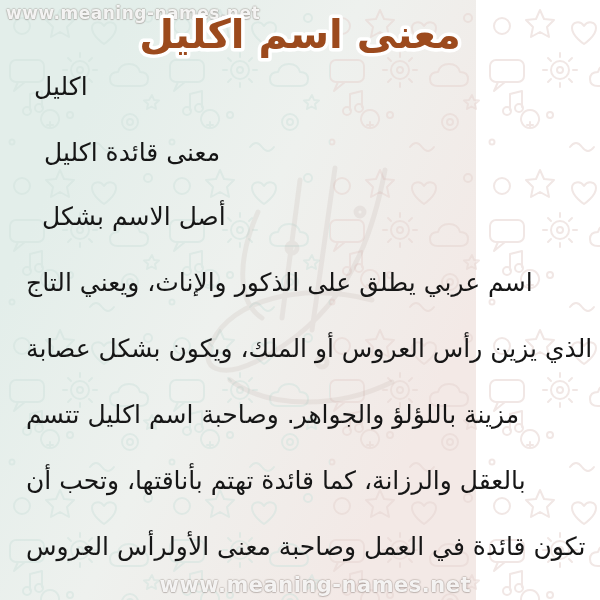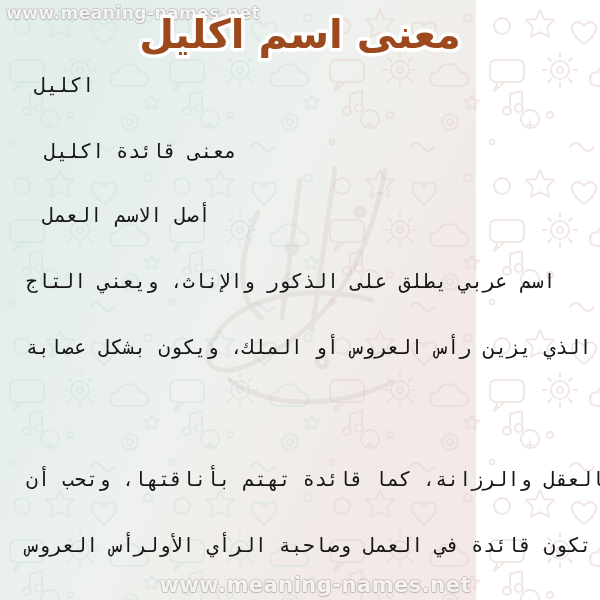--- a/index.html
+++ b/index.html
@@ -22,21 +22,21 @@
   .calli-layer{z-index:2;}
   .wm{position:absolute;z-index:3;color:rgba(255,255,255,.88);font-weight:bold;letter-spacing:.5px;
     text-shadow:0 1px 1px rgba(135,125,120,.45),0 -1px 1px rgba(135,125,120,.28),1px 0 1px rgba(135,125,120,.28),-1px 0 1px rgba(135,125,120,.28);}
   .wm-top{left:6px;top:3px;font-size:17px;}
   .wm-bottom{right:5px;bottom:3px;font-size:21px;}
   .title-svg{position:absolute;left:0;top:2px;z-index:5;}
   .title-text{font-family:"DejaVu Sans",sans-serif;font-weight:bold;font-size:40px;
     fill:var(--c-title);stroke:var(--c-title_outline);stroke-width:7px;
     stroke-linejoin:round;paint-order:stroke fill;}
   .arabic{position:absolute;z-index:6;direction:rtl;white-space:nowrap;
-    color:var(--c-text);font-size:20px;line-height:34px;font-family:Liberation Mono, monospace;}
+    color:var(--c-text);font-size:25px;line-height:34px;}
   .name-line{left:34px;top:70px;}
   .meaning-line{left:44px;top:136px;}
   .origin-line{left:42px;top:200px;}
   .bl-0{left:26px;top:266px;}
   .bl-1{left:26px;top:332px;}
   .bl-2{left:26px;top:398px;}
   .bl-3{left:26px;top:464px;}
   .bl-4{left:26px;top:530px;}
 </style>
 </head>
@@ -94,20 +94,21 @@
 
   <div class="wm wm-top">www.meaning-names.net</div>
   <div class="wm wm-bottom">www.meaning-names.net</div>
 
   <svg class="title-svg" width="600" height="68" viewBox="0 0 600 68">
     <text class="title-text" x="300" y="46" text-anchor="middle" direction="rtl">معنى اسم اكليل</text>
   </svg>
 
   <div class="arabic name-line">اكليل</div>
   <div class="arabic meaning-line">معنى قائدة اكليل</div>
-  <div class="arabic origin-line">أصل الاسم العمل</div>
+  <div class="arabic origin-line">أصل الاسم بشكل</div>
 
   <div class="arabic bl-0">اسم عربي يطلق على الذكور والإناث، ويعني التاج</div>
   <div class="arabic bl-1">الذي يزين رأس العروس أو الملك، ويكون بشكل عصابة</div>
+  <div class="arabic bl-2">مزينة باللؤلؤ والجواهر. وصاحبة اسم اكليل تتسم</div>
   <div class="arabic bl-3">بالعقل والرزانة، كما قائدة تهتم بأناقتها، وتحب أن</div>
-  <div class="arabic bl-4">تكون قائدة في العمل وصاحبة الرأي الأولرأس العروس</div>
+  <div class="arabic bl-4">تكون قائدة في العمل وصاحبة معنى الأولرأس العروس</div>
 
 </div>
 
 </body></html>

